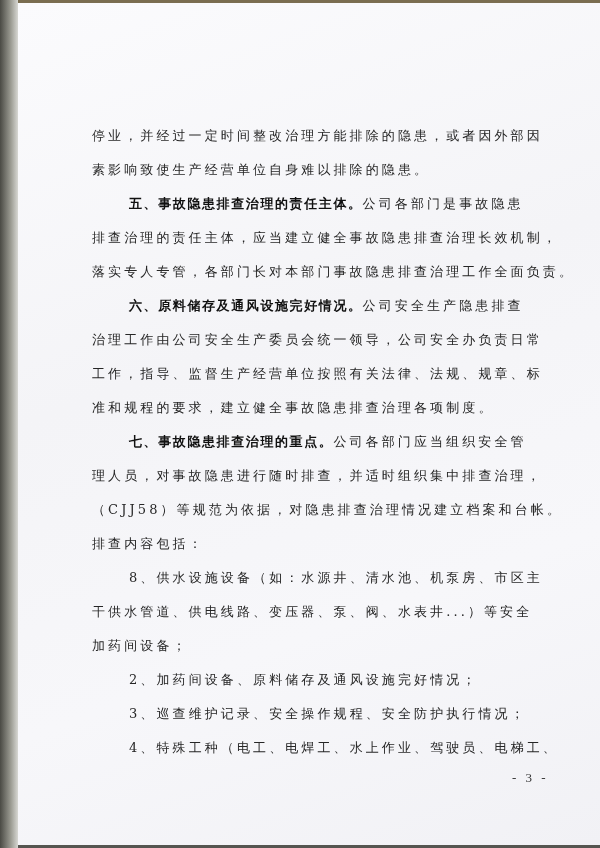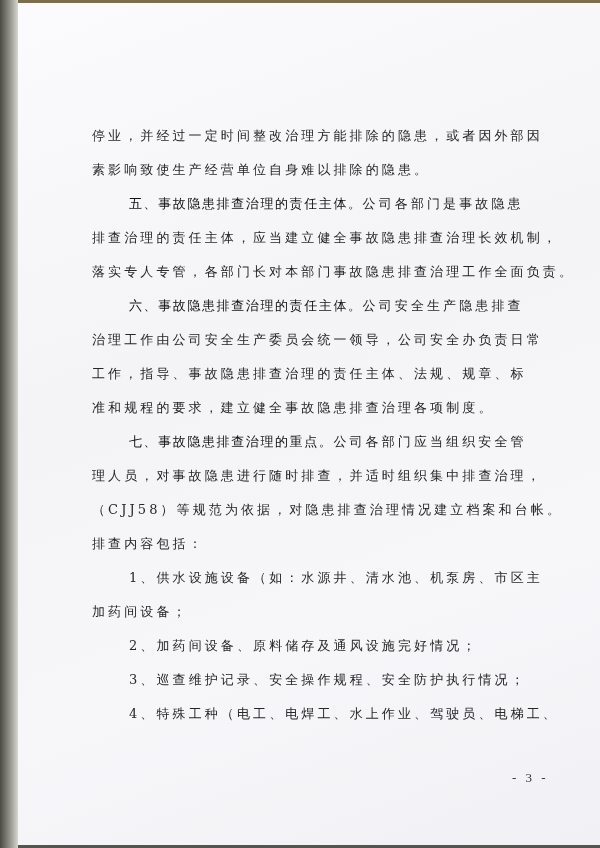--- a/index.html
+++ b/index.html
@@ -25,21 +25,21 @@
     position: absolute; left: 18px; top: 845px; width: 582px; height: 3px;
     background: #555550;
   }
   .text {
     position: absolute; left: 92px; top: 119px; width: 458px;
     color: #262626; font-size: 13px; line-height: 34px;
     letter-spacing: 3.1px;
   }
   .line { display: block; white-space: nowrap; height: 34px; }
   .indent { padding-left: 37px; }
-  .bold { font-family: "DejaVu Sans", "Liberation Sans", sans-serif; font-weight: normal; color: #111; letter-spacing: 1.6px; }
+  .bold { font-family: "DejaVu Sans", "Liberation Sans", sans-serif; font-weight: bold; color: #111; letter-spacing: 1.6px; }
   .page-number {
     position: absolute; left: 512px; top: 770px;
     font-size: 13px; color: #333; letter-spacing: 3px;
     font-family: "Liberation Serif", serif;
   }
 </style>
 </head>
 <body>
 
 <div class="scan-edge-top"></div>
@@ -51,35 +51,36 @@
   <span class="line">停业，并经过一定时间整改治理方能排除的隐患，或者因外部因</span>
   <span class="line">素影响致使生产经营单位自身难以排除的隐患。</span>
 
   <div>
     <span class="line indent"><span class="bold">五、事故隐患排查治理的责任主体。</span><span>公司各部门是事故隐患</span></span>
     <span class="line">排查治理的责任主体，应当建立健全事故隐患排查治理长效机制，</span>
     <span class="line">落实专人专管，各部门长对本部门事故隐患排查治理工作全面负责。</span>
   </div>
 
   <div>
-    <span class="line indent"><span class="bold">六、事故隐患排查治理的责任主体。</span><span>公司安全生产隐患排查</span></span>
+    <span class="line indent"><span class="bold">六、原料储存及通风设施完好情况。</span><span>公司安全生产隐患排查</span></span>
     <span class="line">治理工作由公司安全生产委员会统一领导，公司安全办负责日常</span>
-    <span class="line">工作，指导、事故隐患排查治理的责任主体、法规、规章、标</span>
+    <span class="line">工作，指导、监督生产经营单位按照有关法律、法规、规章、标</span>
     <span class="line">准和规程的要求，建立健全事故隐患排查治理各项制度。</span>
   </div>
 
   <div>
     <span class="line indent"><span class="bold">七、事故隐患排查治理的重点。</span><span>公司各部门应当组织安全管</span></span>
     <span class="line">理人员，对事故隐患进行随时排查，并适时组织集中排查治理，</span>
     <span class="line">（CJJ58）等规范为依据，对隐患排查治理情况建立档案和台帐。</span>
     <span class="line">排查内容包括：</span>
   </div>
 
   <div>
-    <span class="line indent">1、供水设施设备（如：水源井、清水池、机泵房、市区主</span>
+    <span class="line indent">8、供水设施设备（如：水源井、清水池、机泵房、市区主</span>
+    <span class="line">干供水管道、供电线路、变压器、泵、阀、水表井...）等安全</span>
     <span class="line">加药间设备；</span>
     <span class="line indent">2、加药间设备、原料储存及通风设施完好情况；</span>
     <span class="line indent">3、巡查维护记录、安全操作规程、安全防护执行情况；</span>
     <span class="line indent">4、特殊工种（电工、电焊工、水上作业、驾驶员、电梯工、</span>
   </div>
 </div>
 
 <div class="page-number">- 3 -</div>
 
 </body></html>

